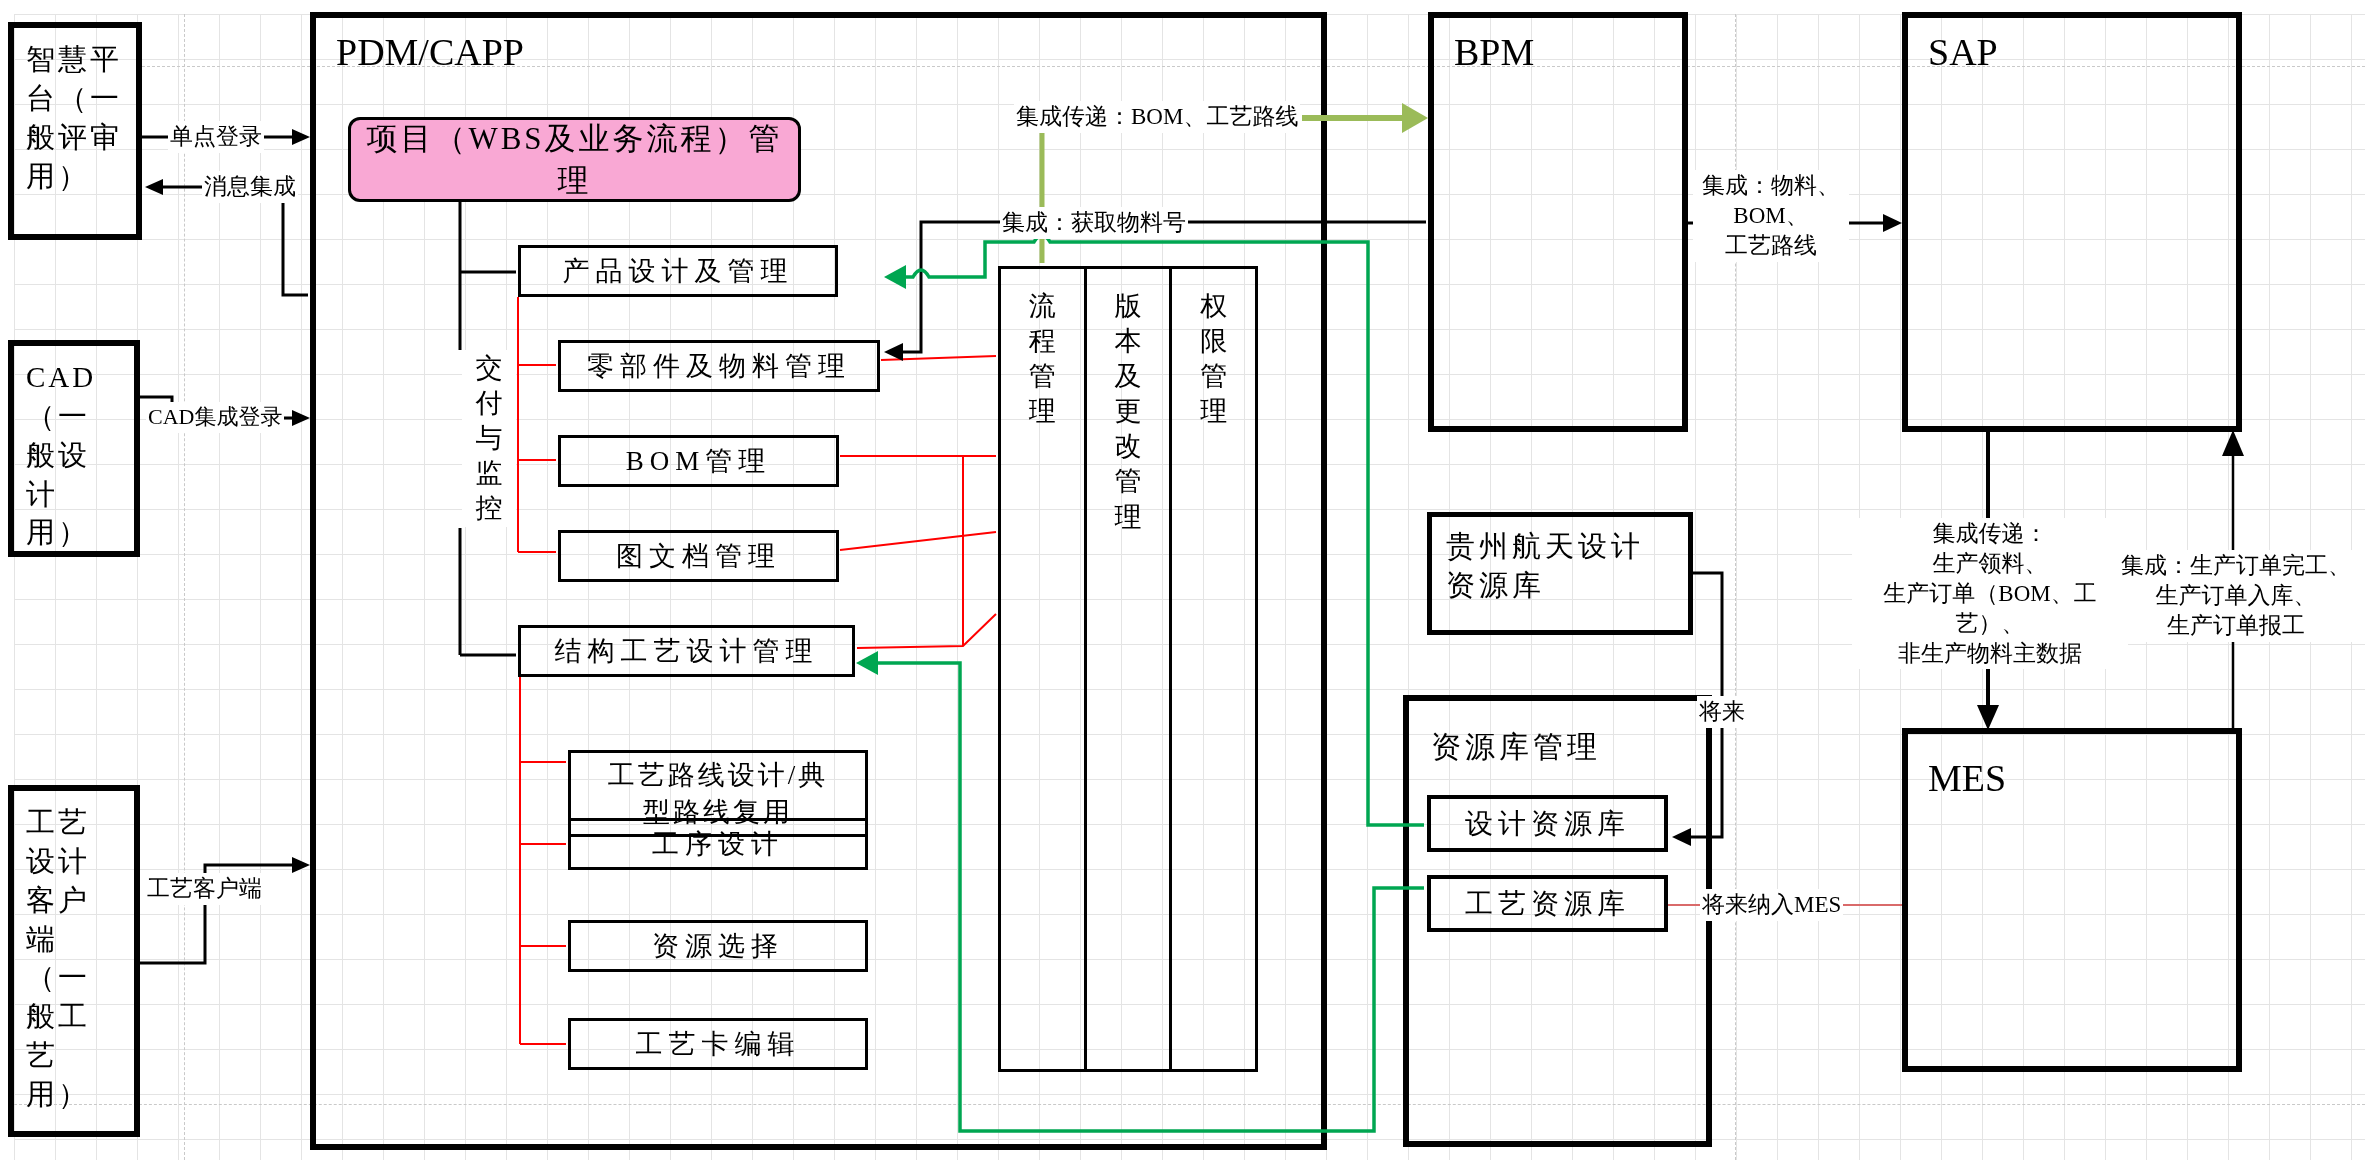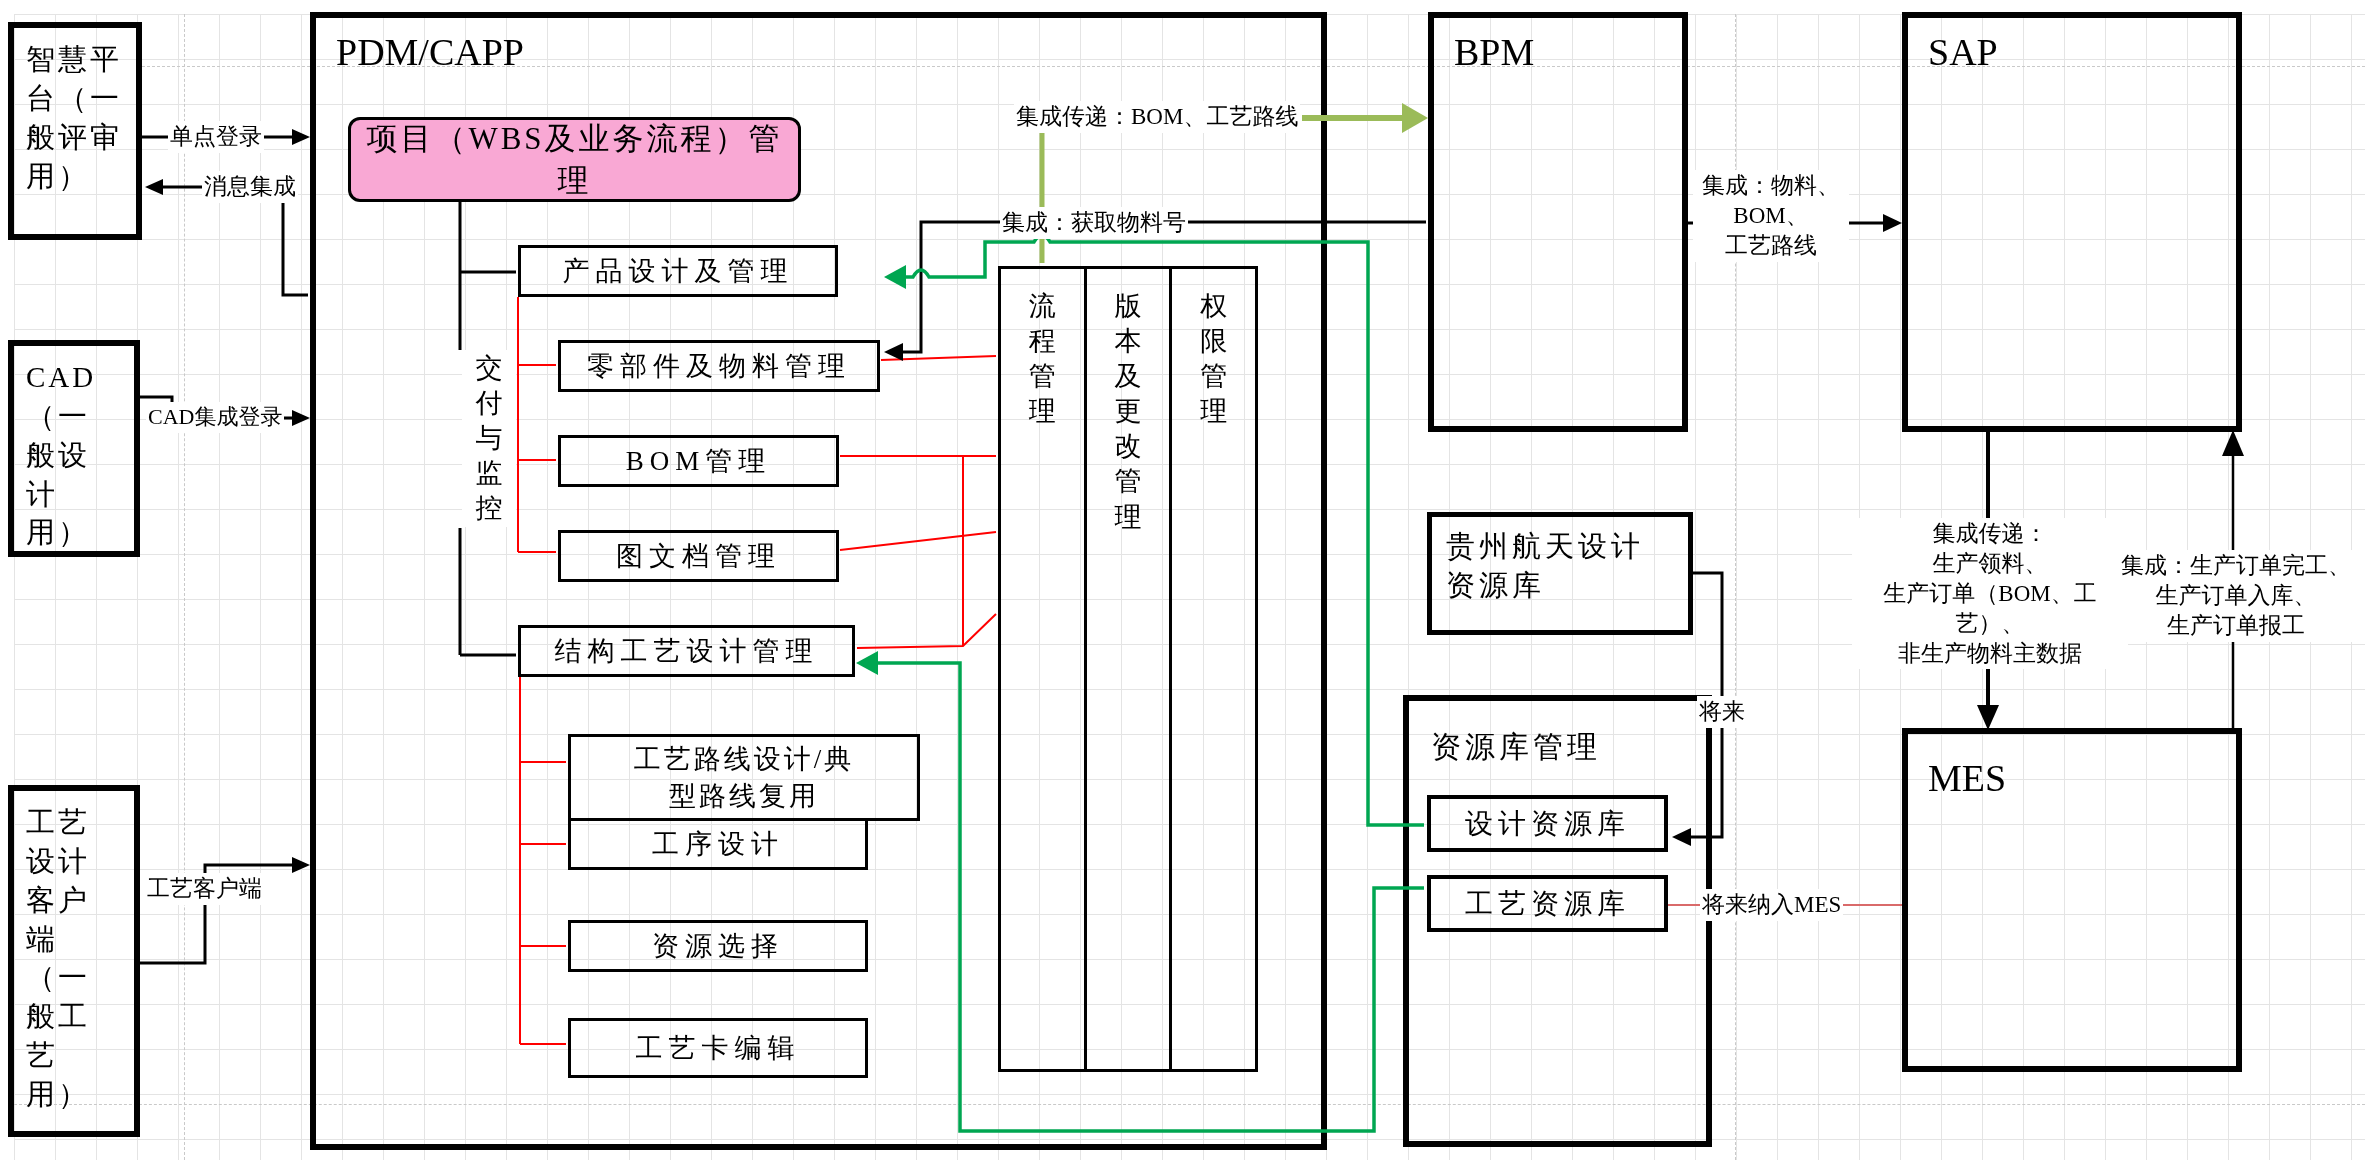--- a/index.html
+++ b/index.html
@@ -79,31 +79,31 @@
 </div>
 <div class="mod" style="left:558px;top:435px;width:281px;height:52px;">
   <span>BOM管理</span>
 </div>
 <div class="mod" style="left:558px;top:530px;width:281px;height:52px;">
   <span>图文档管理</span>
 </div>
 <div class="mod" style="left:518px;top:625px;width:337px;height:52px;">
   <span>结构工艺设计管理</span>
 </div>
-<div class="mod" style="left:568px;top:734px;width:352px;height:87px;letter-spacing:3px;">
+<div class="mod" style="left:568px;top:750px;width:300px;height:87px;letter-spacing:3px;">
   <span>工艺路线设计/典
 型路线复用</span>
 </div>
 <div class="mod" style="left:568px;top:818px;width:300px;height:52px;">
   <span>工序设计</span>
 </div>
 <div class="mod" style="left:568px;top:920px;width:300px;height:52px;">
   <span>资源选择</span>
 </div>
-<div class="mod" style="left:568px;top:1018px;width:300px;height:60px;">
+<div class="mod" style="left:568px;top:1018px;width:300px;height:52px;">
   <span>工艺卡编辑</span>
 </div>
 
 <div class="tallwrap" style="left:998px;top:266px;width:260px;height:806px;">
   <div class="tcol">流
 程
 管
 理</div>
   <div class="tcol">版
 本

